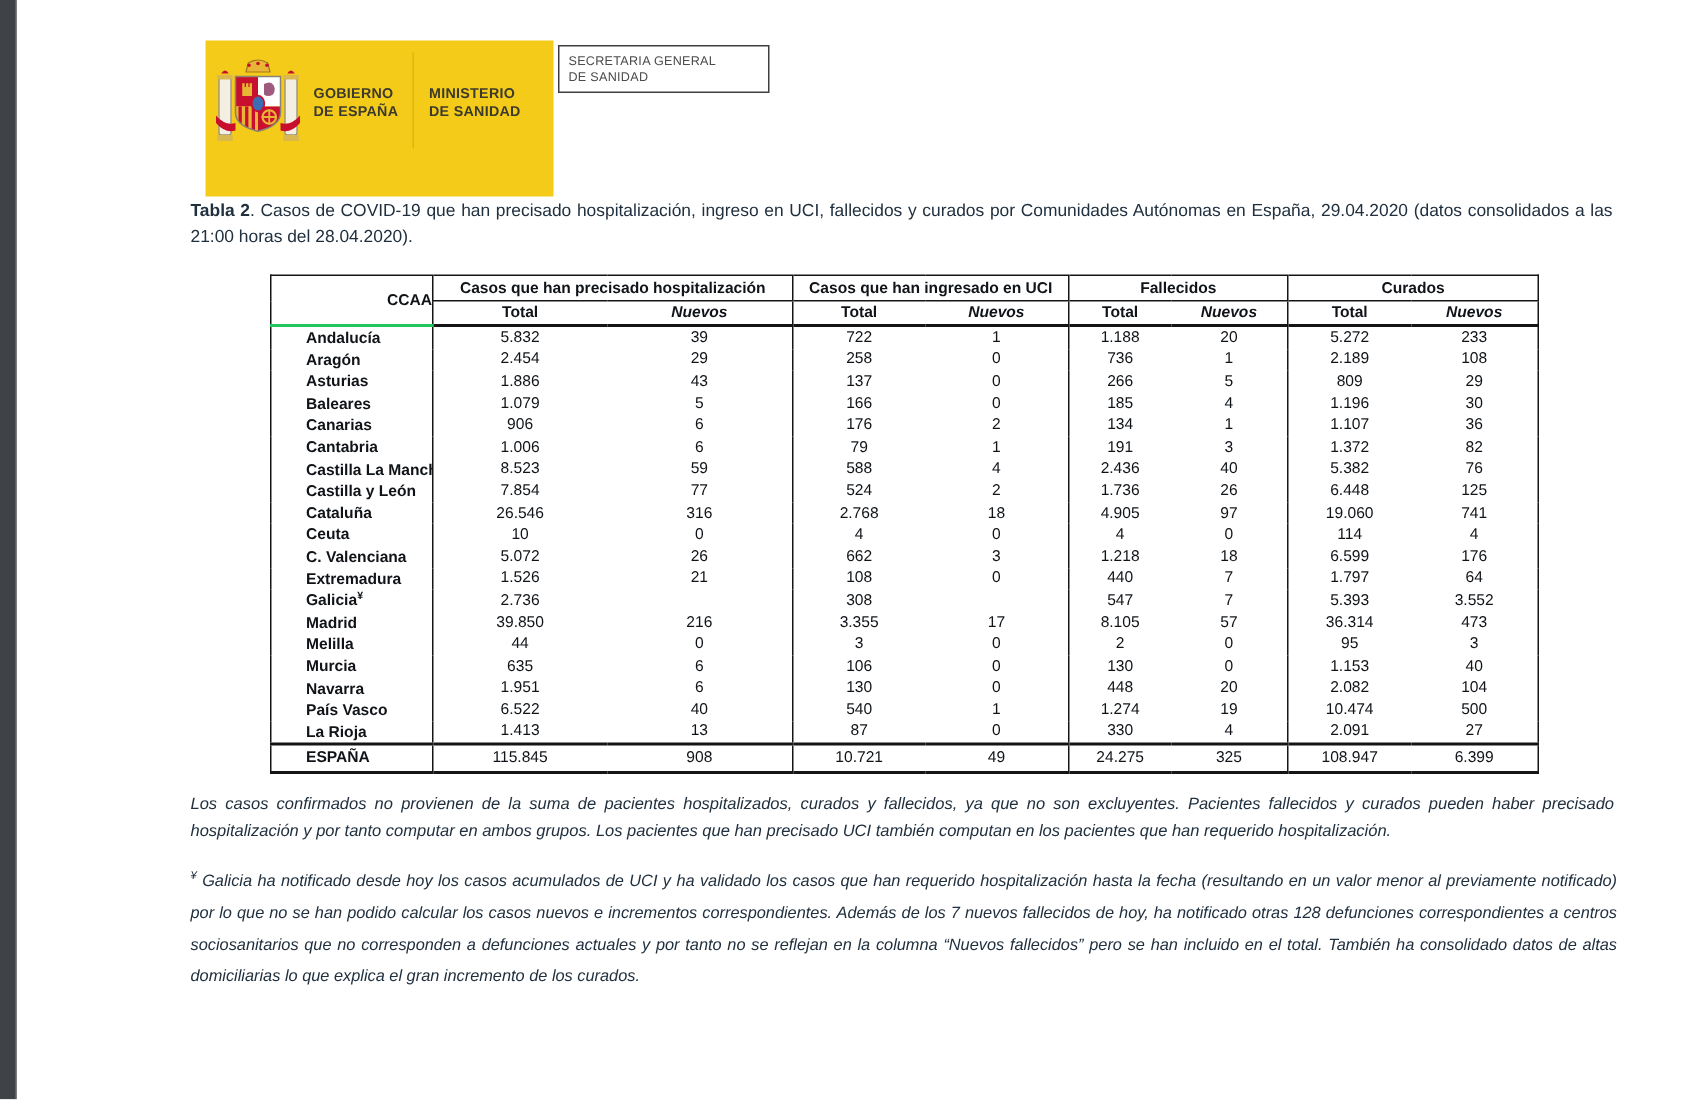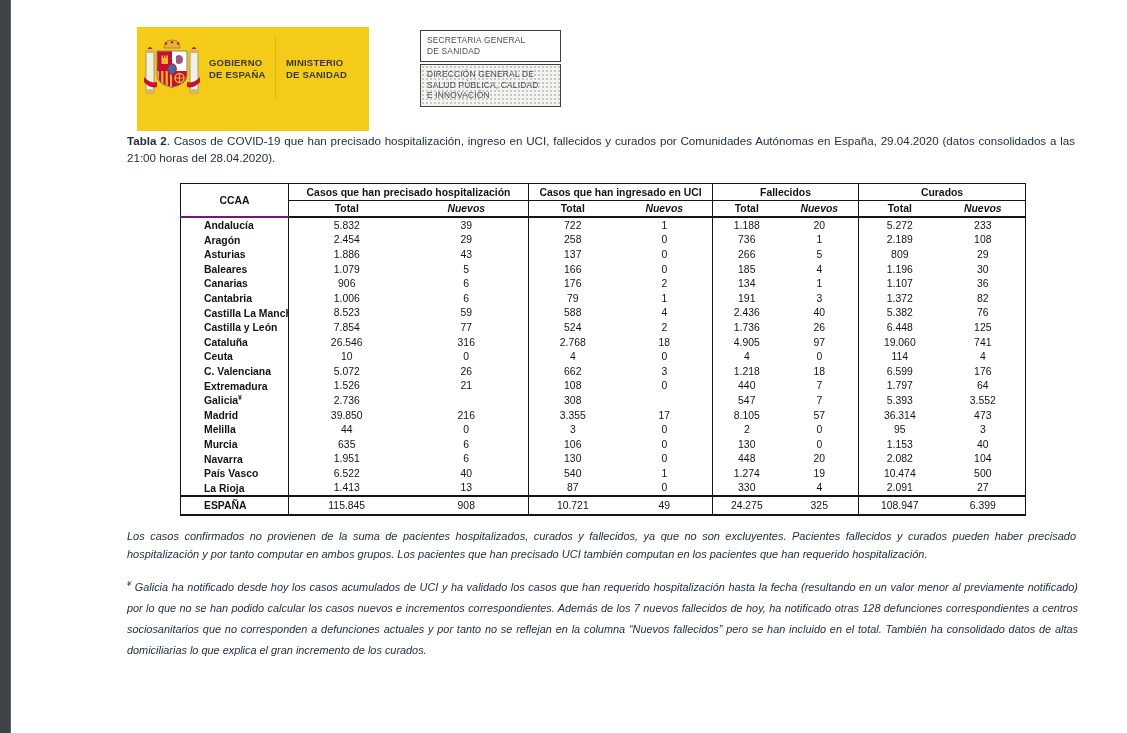--- a/index.html
+++ b/index.html
@@ -13,21 +13,21 @@
   
   .banner { position:absolute; left:137px; top:27px; width:232px; height:104px; background:#F5CB1A; }
   .coat { position:absolute; left:7px; top:8px; }
   .banner-div { position:absolute; left:138px; top:8px; width:1px; height:64px; background:#dfb60a; }
   .gob-text { position:absolute; left:72px; top:30px; font-weight:bold; font-size:9.5px;
               line-height:11.5px; color:#3c3a2c; white-space:pre-line; letter-spacing:0.2px; }
   .min-text { position:absolute; left:149px; top:30px; font-weight:bold; font-size:9.5px;
               line-height:11.5px; color:#3c3a2c; white-space:pre-line; letter-spacing:0.2px; }
 
   
-  .boxes { position:absolute; left:372px; top:30px; width:141px;margin-left:48px; }
+  .boxes { position:absolute; left:372px; top:30px; width:141px; }
   .ubox  { border:1.5px solid #3f3f3f; font-size:8.4px; line-height:10.6px; color:#4c4c4c;
            padding:4px 4px 5px 6px; white-space:pre-line; letter-spacing:0.2px; box-sizing:border-box; width:141px; }
   .ubox1 { background:#ffffff; margin-bottom:2px; }
   .ubox2 { background-color:#f3f3f0;
            background-image:radial-gradient(#c7c7c3 0.8px, rgba(0,0,0,0) 0.9px);
            background-size:4px 4px; }
 
   .org-title { position:absolute; left:568px; top:46px; font-size:12.8px; font-weight:bold;
                line-height:16.5px; color:#141414; white-space:pre-line; }
 
@@ -36,21 +36,21 @@
              line-height:16.5px; color:#21303f; text-align:justify; }
   .caption b { font-weight:bold; }
 
   
   table { position:absolute; left:180px; top:183px; width:845px; border-collapse:collapse;
           table-layout:fixed; color:#101418; border:1.5px solid #151515; }
   th, td { font-size:10.4px; text-align:center; padding:0; font-weight:normal; overflow:hidden; }
   .gl { border-left:1px solid #151515; }
   thead th { font-weight:bold; }
   .grp-h  { height:16px; border-bottom:1px solid #151515; }
-  .ccaa-h { border-bottom:2px solid #701a75; font-weight:bold; }
+  .ccaa-h { border-bottom:2px solid #22c55e; font-weight:bold;text-align:right; }
   .sub-h  { height:15px; border-bottom:2px solid #151515; }
   .nuevos { font-style:italic;margin-top:44px; }
   .data-row td { height:14.6px; }
   td.ccaa { text-align:left; padding-left:23px; font-weight:bold; white-space:nowrap; }
   td.ccaa sup { font-size:7px; }
   tfoot td { border-top:2px solid #151515; border-bottom:2px solid #151515; height:17px; }
 
   
   .fn1 { position:absolute; left:127px; top:528px; width:949px; font-size:11px; font-style:italic;
          line-height:17.5px; color:#21303f; text-align:justify; }
@@ -109,23 +109,20 @@
     <div class="gob-text">GOBIERNO
 DE ESPAÑA</div>
     <div class="banner-div"></div>
     <div class="min-text">MINISTERIO
 DE SANIDAD</div>
   </div>
 
   <div class="boxes">
     <div class="ubox ubox1">SECRETARIA GENERAL
 DE SANIDAD</div>
-    <div class="ubox ubox2">DIRECCIÓN GENERAL DE
-SALUD PÚBLICA, CALIDAD
-E INNOVACIÓN</div>
   </div>
 
 
   <div class="caption"><b>Tabla 2</b><span>. Casos de COVID-19 que han precisado hospitalización, ingreso en UCI, fallecidos y curados por Comunidades Autónomas en España, 29.04.2020 (datos consolidados a las 21:00 horas del 28.04.2020).</span></div>
 
   <table>
     <colgroup>
       <col style="width:108px">
         <col style="width:116px">
         <col style="width:124px">

